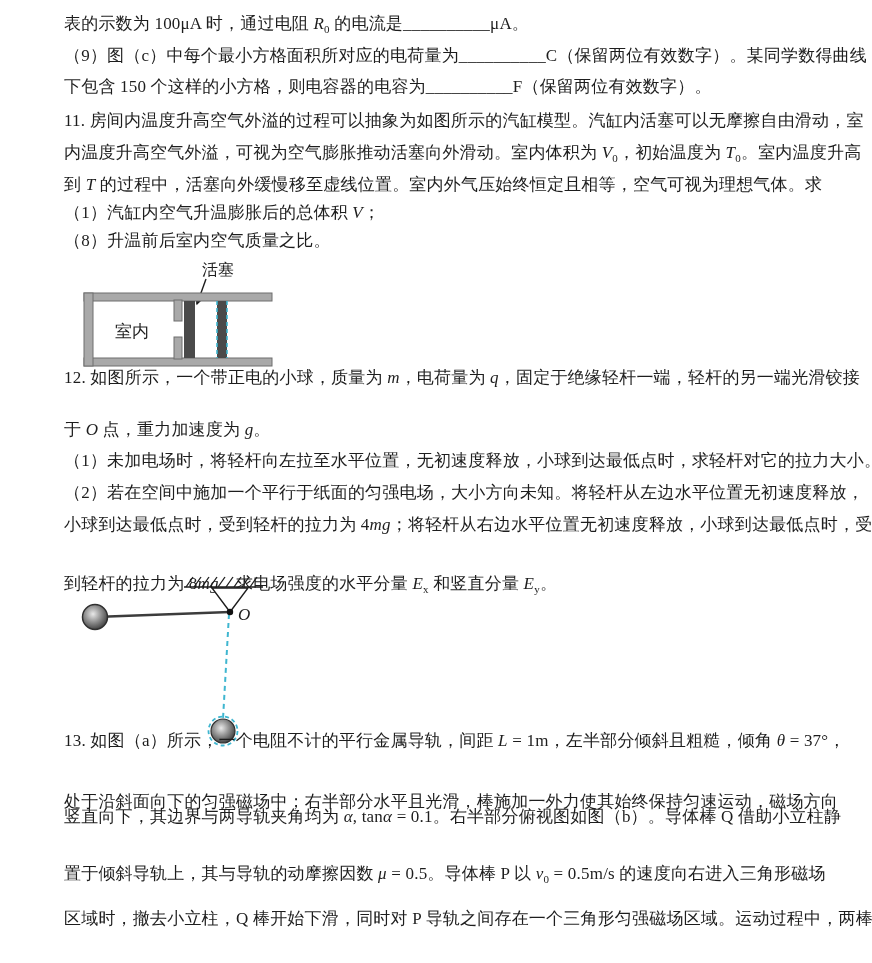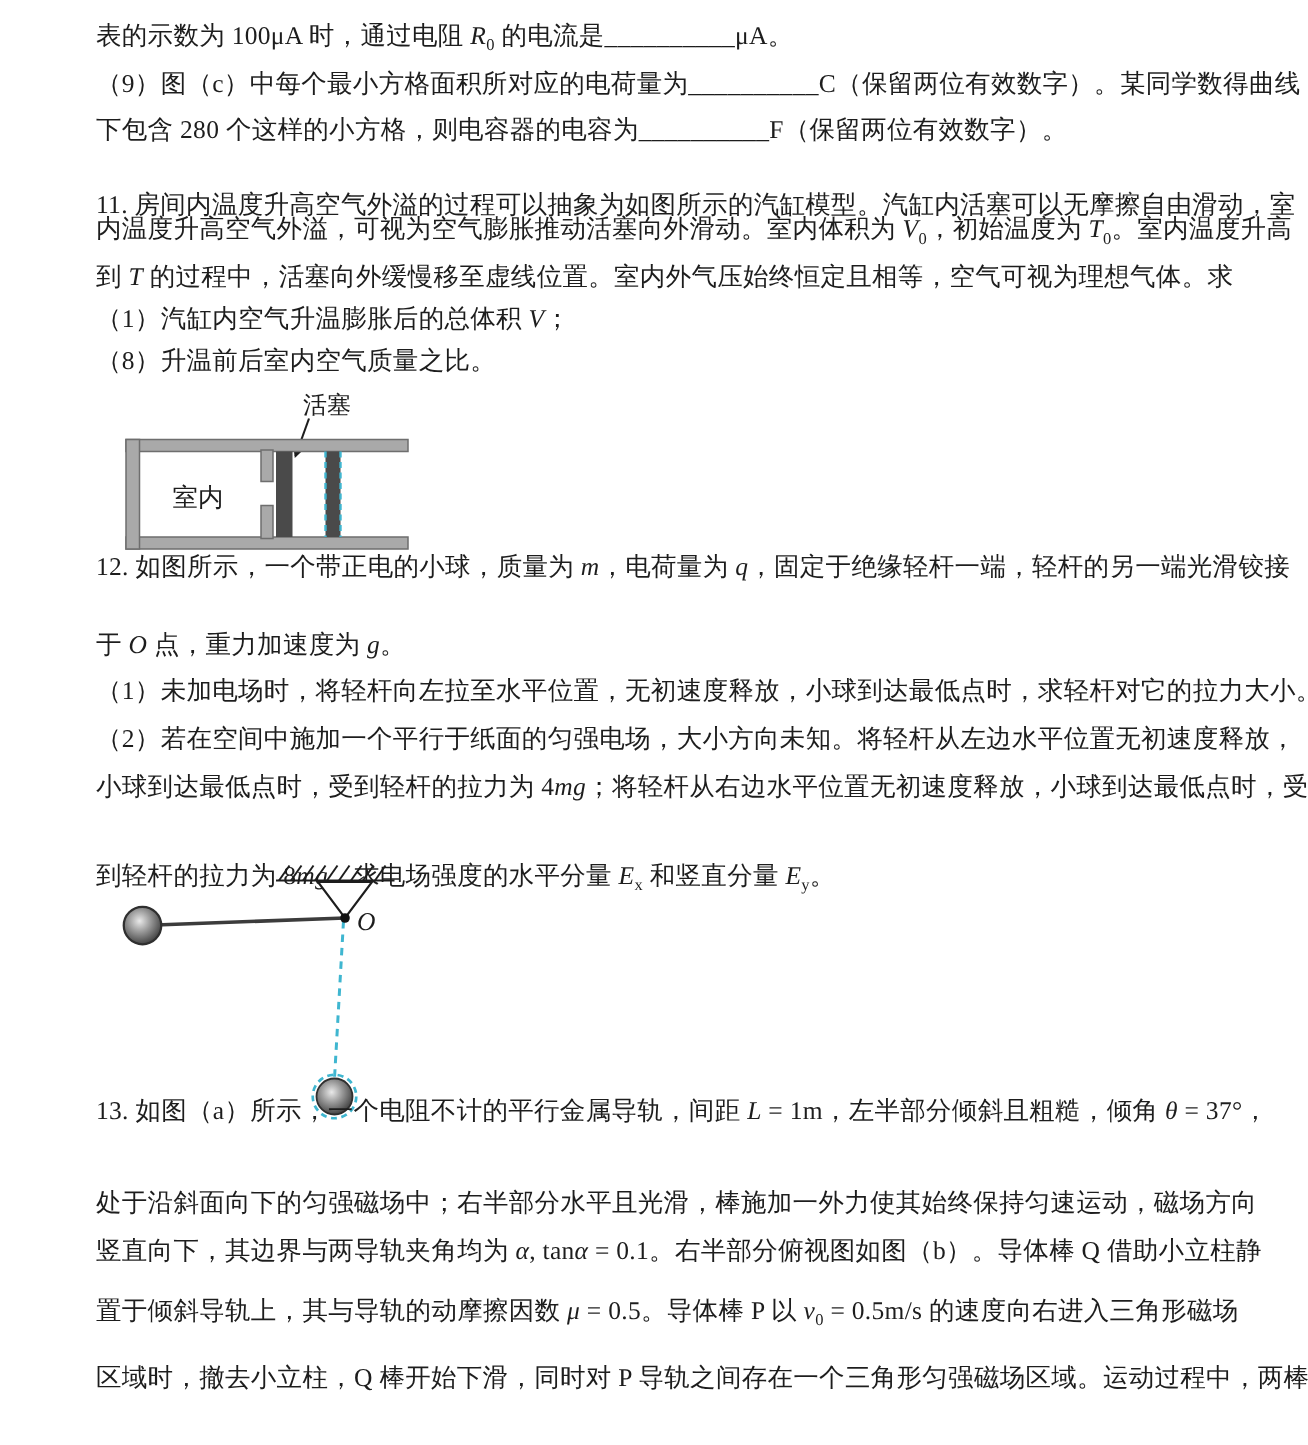--- a/index.html
+++ b/index.html
@@ -14,23 +14,23 @@
   .line sub{font-size:11px;line-height:0;}
   .line i{font-style:italic;}
   .fig{position:absolute;}
   svg text{font-family:"Liberation Serif","DejaVu Serif",serif;}
 </style>
 </head>
 <body>
 
 <div class="line" style="top:13px">表的示数为 100μA 时，通过电阻 <i>R</i><sub>0</sub> 的电流是__________μA。</div>
 <div class="line" style="top:45px">（9）图（c）中每个最小方格面积所对应的电荷量为__________C（保留两位有效数字）。某同学数得曲线</div>
-<div class="line" style="top:76px">下包含 280 个这样的小方格，则电容器的电容为__________F（保留两位有效数字）。</div>
+<div class="line" style="top:76px">下包含 150 个这样的小方格，则电容器的电容为__________F（保留两位有效数字）。</div>
 
-<div class="line" style="top:126px">11. 房间内温度升高空气外溢的过程可以抽象为如图所示的汽缸模型。汽缸内活塞可以无摩擦自由滑动，室</div>
+<div class="line" style="top:110px">11. 房间内温度升高空气外溢的过程可以抽象为如图所示的汽缸模型。汽缸内活塞可以无摩擦自由滑动，室</div>
 <div class="line" style="top:142px">内温度升高空气外溢，可视为空气膨胀推动活塞向外滑动。室内体积为 <i>V</i><sub>0</sub>，初始温度为 <i>T</i><sub>0</sub>。室内温度升高</div>
 <div class="line" style="top:174px">到 <i>T</i> 的过程中，活塞向外缓慢移至虚线位置。室内外气压始终恒定且相等，空气可视为理想气体。求</div>
 <div class="line" style="top:202px">（1）汽缸内空气升温膨胀后的总体积 <i>V</i>；</div>
 <div class="line" style="top:230px">（8）升温前后室内空气质量之比。</div>
 
 <svg class="fig" style="left:82px;top:258px" width="200" height="112" viewBox="0 0 200 112">
   <defs>
     <marker id="arrhead" markerWidth="9" markerHeight="8" refX="7" refY="4" orient="auto">
       <path d="M0,0 L8,4 L0,8 Z" fill="#1d1d1d"></path>
     </marker>
@@ -93,15 +93,15 @@
   <text x="180" y="46" font-size="17" font-style="italic" fill="#1d1d1d">O</text>
 
   <circle cx="37" cy="43" r="12.5" fill="url(#ballg)" stroke-width="1.5" stroke="#2f2f2f"></circle>
 
   <circle cx="165" cy="157" r="14.5" fill="none" stroke-width="1.8" stroke-dasharray="4 3" stroke="#3fb6d0"></circle>
   <circle cx="165" cy="157" r="12" fill="url(#ballg)" stroke-width="1.2" stroke="#2f2f2f"></circle>
 </svg>
 
 <div class="line" style="top:730px">13. 如图（a）所示，一个电阻不计的平行金属导轨，间距 <i>L</i> = 1m，左半部分倾斜且粗糙，倾角 <i>θ</i> = 37°，</div>
 <div class="line" style="top:791px">处于沿斜面向下的匀强磁场中；右半部分水平且光滑，棒施加一外力使其始终保持匀速运动，磁场方向</div>
-<div class="line" style="top:823px">竖直向下，其边界与两导轨夹角均为 <i>α</i>, tan<i>α</i> = 0.1。右半部分俯视图如图（b）。导体棒 Q 借助小立柱静</div>
+<div class="line" style="top:806px">竖直向下，其边界与两导轨夹角均为 <i>α</i>, tan<i>α</i> = 0.1。右半部分俯视图如图（b）。导体棒 Q 借助小立柱静</div>
 <div class="line" style="top:863px">置于倾斜导轨上，其与导轨的动摩擦因数 <i>μ</i> = 0.5。导体棒 P 以 <i>v</i><sub>0</sub> = 0.5m/s 的速度向右进入三角形磁场</div>
 <div class="line" style="top:908px">区域时，撤去小立柱，Q 棒开始下滑，同时对 P 导轨之间存在一个三角形匀强磁场区域。运动过程中，两棒</div>
 
 </body></html>

